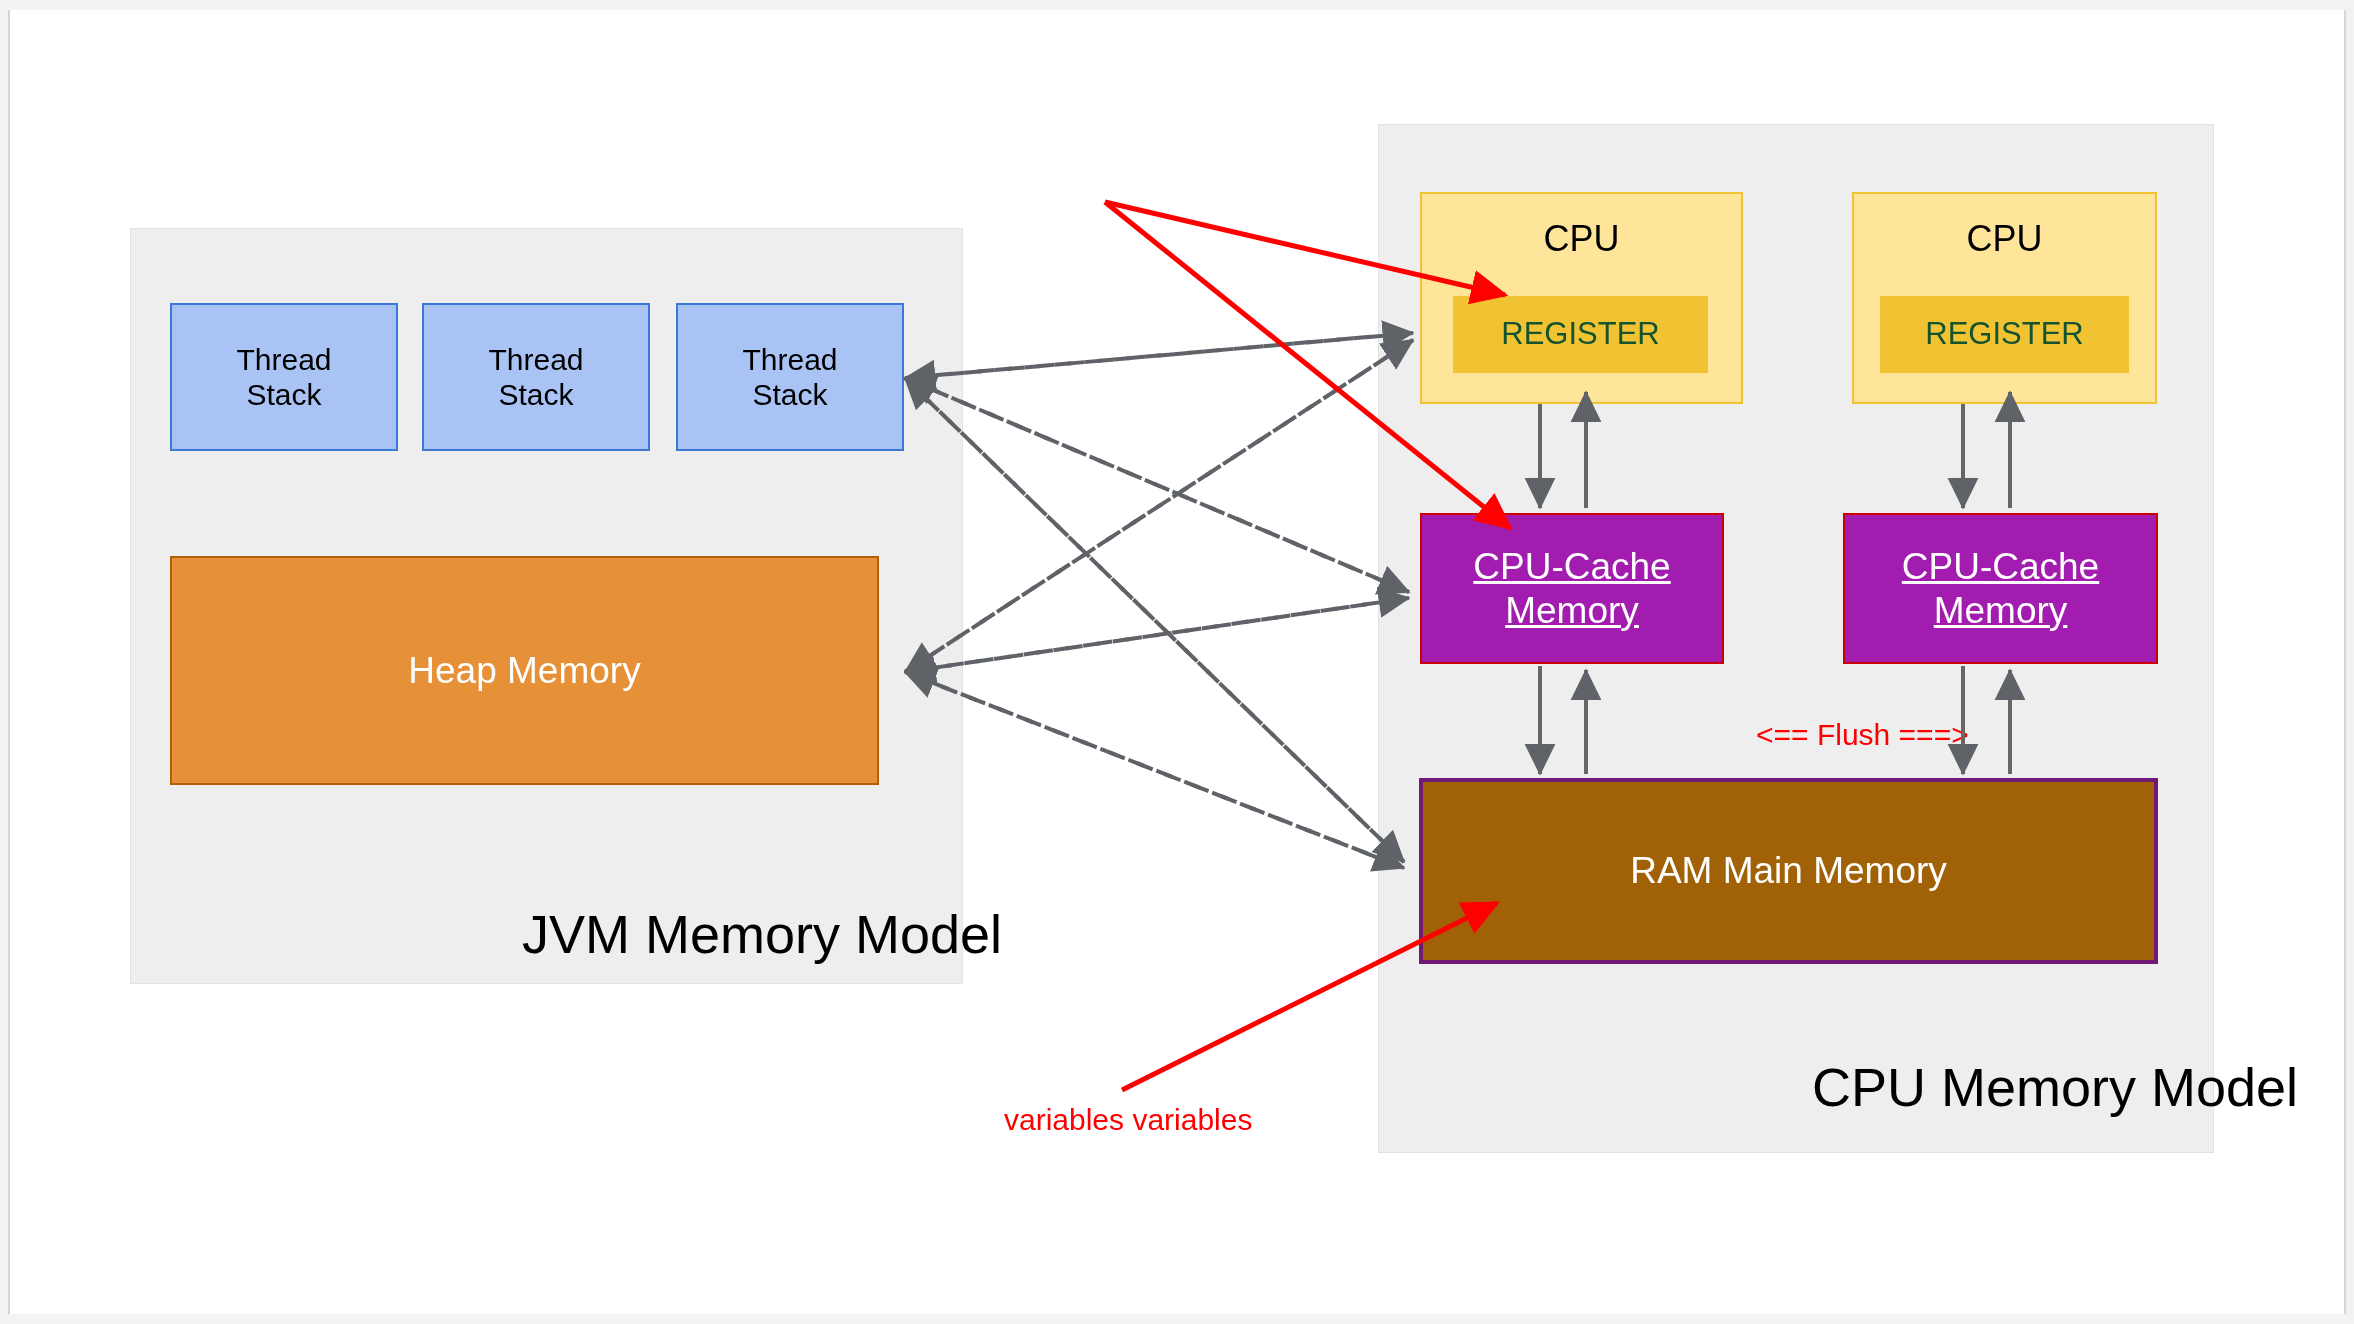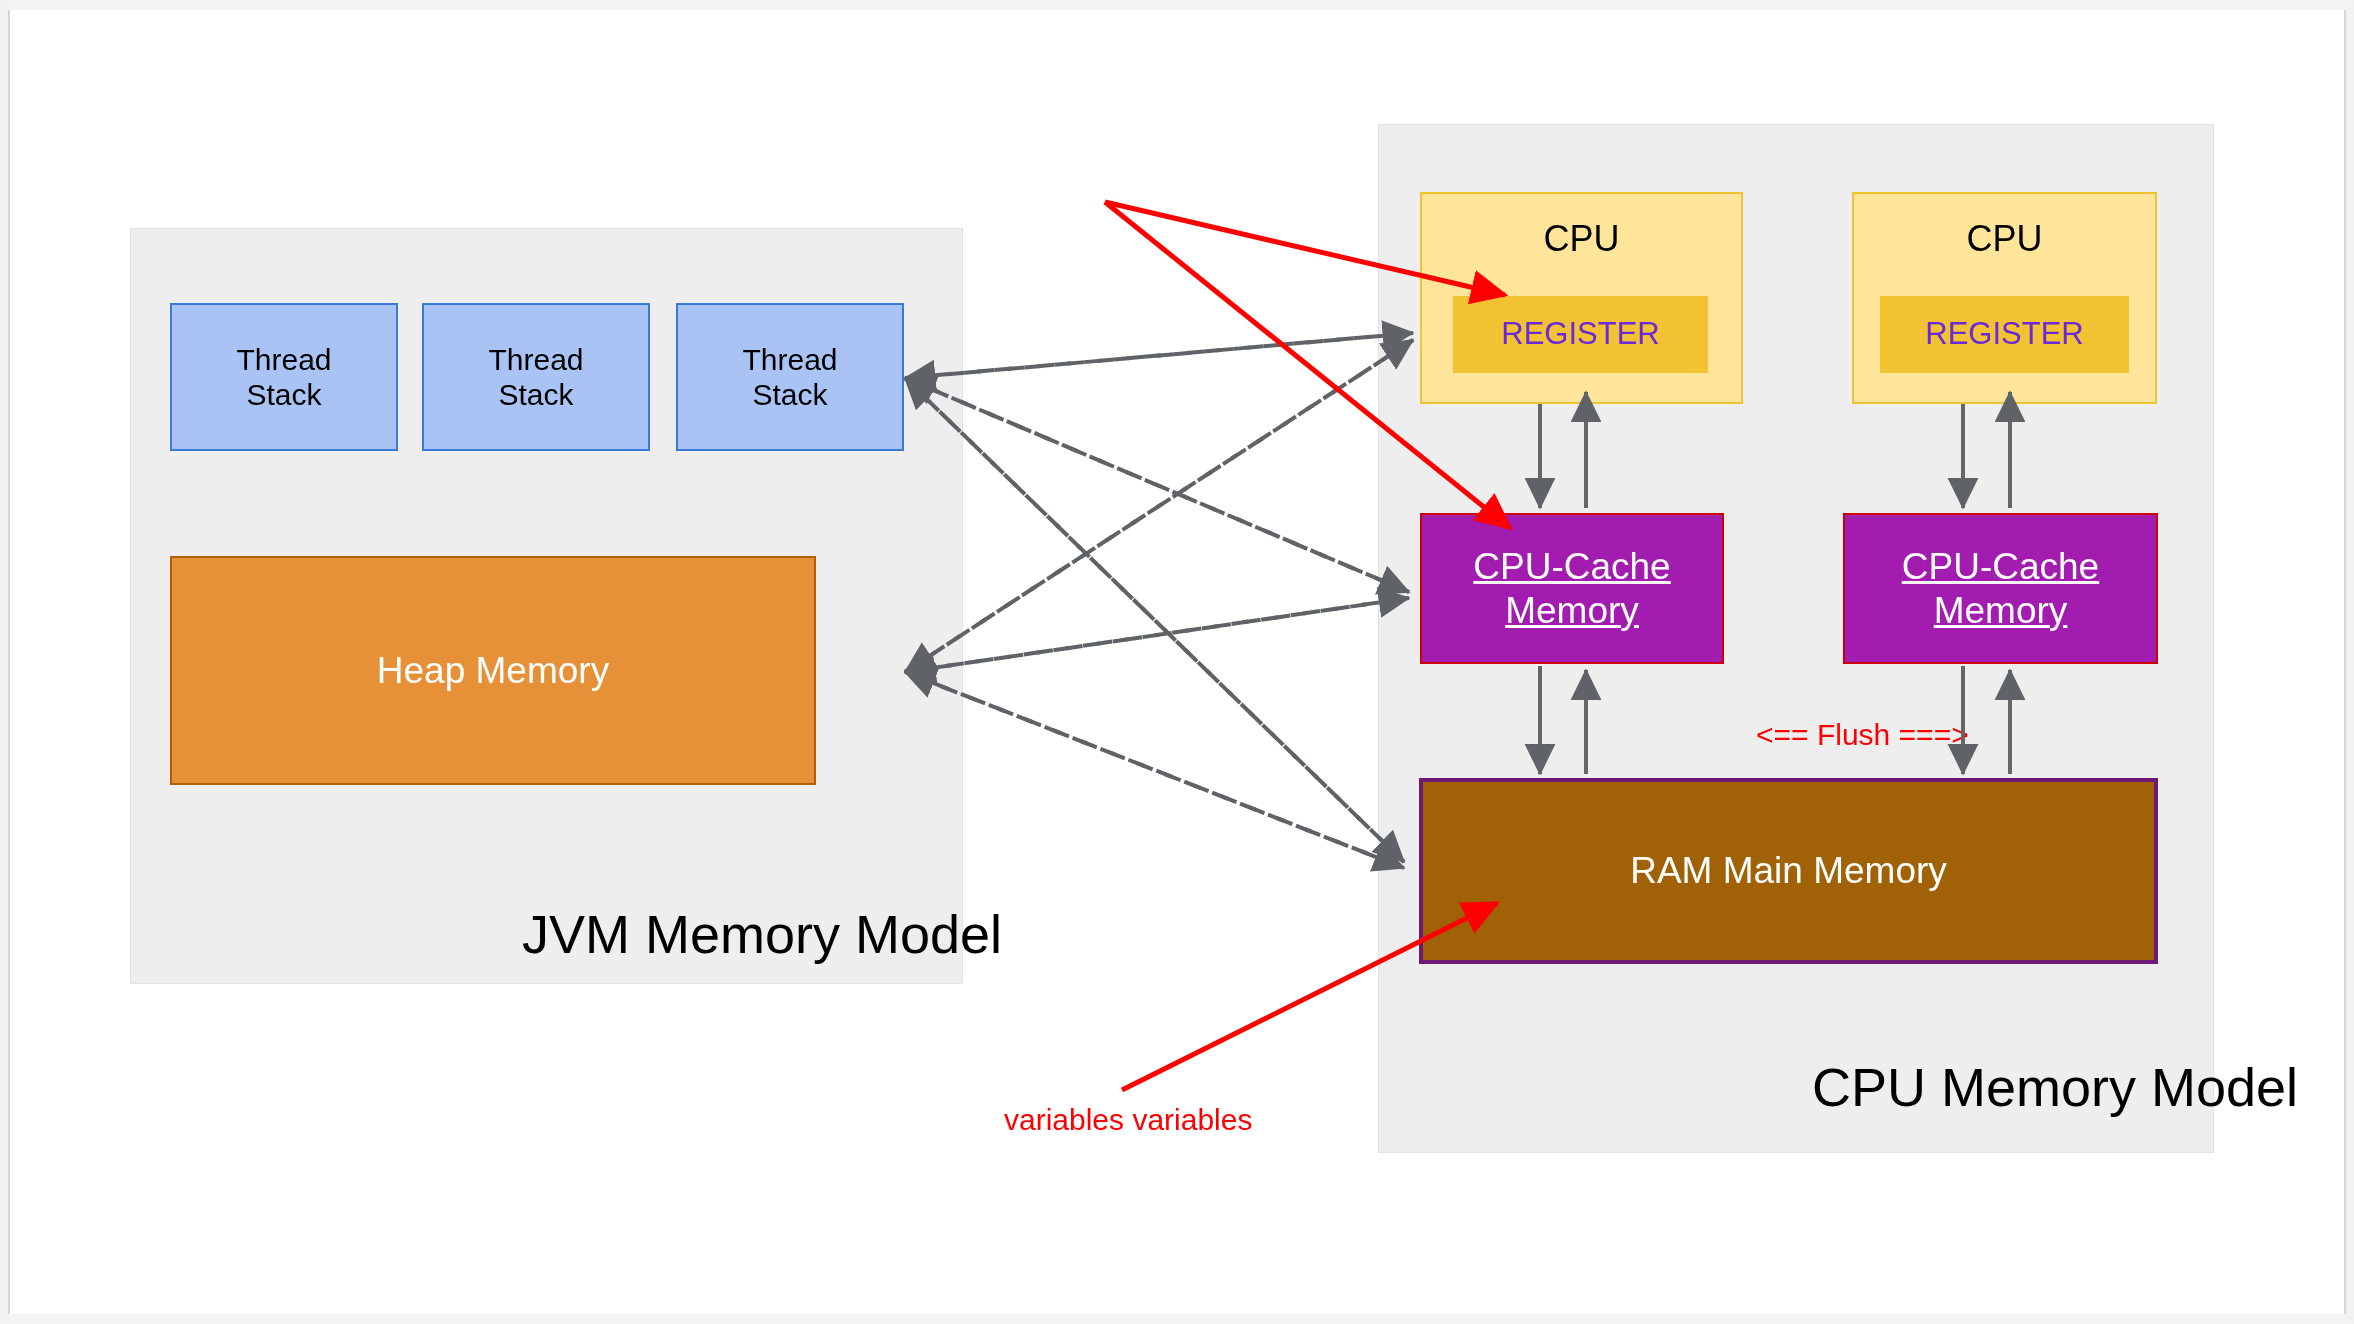--- a/index.html
+++ b/index.html
@@ -72,21 +72,21 @@
   .cpu-box {
     background: #ffe599;
     border: 2px solid #f1c232;
     color: #000000;
     font-size: 36px;
     align-items: flex-start;
     padding-top: 24px;
   }
   .register-box {
     background: #f1c232;
-    color: #6d28d9;
+    color: #14532d;
     font-size: 31px;
     border: none;
   }
   .cache-box {
     background: #a21caf;
     border: 2px solid #cc0000;
     color: #ffffff;
     font-size: 37px;
     text-decoration: underline;
   }
@@ -120,21 +120,21 @@
 <div id="canvas">
 
   <div class="container-box" style="left:130px; top:228px; width:833px; height:756px;"></div>
 
   <div class="container-title" style="left:522px; top:905px;">JVM Memory Model</div>
 
   <div class="node thread-stack" style="left:170px; top:303px; width:228px; height:148px;">Thread<br>Stack</div>
   <div class="node thread-stack" style="left:422px; top:303px; width:228px; height:148px;">Thread<br>Stack</div>
   <div class="node thread-stack" style="left:676px; top:303px; width:228px; height:148px;">Thread<br>Stack</div>
 
-  <div class="node heap-memory" style="left:170px; top:556px; width:646px; height:229px;">Heap Memory</div>
+  <div class="node heap-memory" style="left:170px; top:556px; width:709px; height:229px;">Heap Memory</div>
 
   <div class="container-box" style="left:1378px; top:124px; width:836px; height:1029px;"></div>
 
   <div class="container-title" style="left:1768px; top:1058px;margin-left:44px;">CPU Memory Model</div>
 
   <div class="node cpu-box" style="left:1420px; top:192px; width:323px; height:212px;">CPU</div>
   <div class="node register-box" style="left:1453px; top:296px; width:255px; height:77px;">REGISTER</div>
   <div class="node cache-box" style="left:1420px; top:513px; width:304px; height:151px;">CPU-Cache<br>Memory</div>
 
   <div class="node cpu-box" style="left:1852px; top:192px; width:305px; height:212px;">CPU</div>

